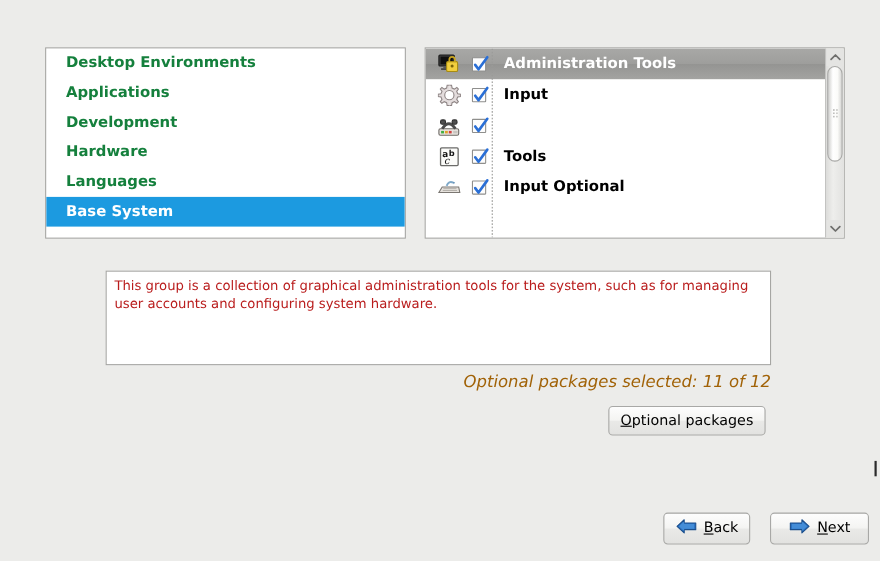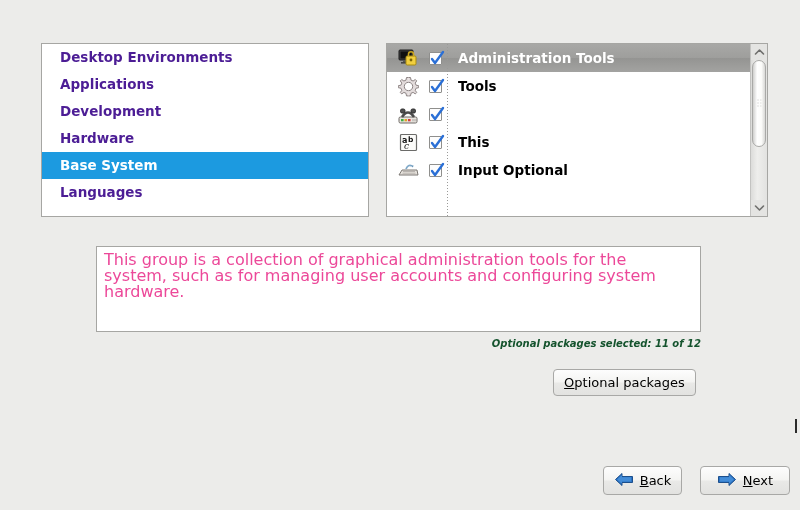--- a/index.html
+++ b/index.html
@@ -28,21 +28,21 @@
     border: 1px solid #a6a6a3;
     box-sizing: border-box;
     overflow: hidden;
   }
   .cat-row {
     height: 27px;
     line-height: 27px;
     padding-left: 18px;
     font-weight: bold;
     font-size: 13.5px;
-    color: #4c1d95;
+    color: #15803d;
     white-space: nowrap;
     box-sizing: border-box;
   }
   .cat-row.selected {
     background: #1c9ae0;
     color: #ffffff;
   }
 
   
   #group-panel {
@@ -165,34 +165,33 @@
   #description-box {
     position: absolute;
     left: 96px;
     top: 246px;
     width: 605px;
     height: 86px;
     background: #ffffff;
     border: 1px solid #a6a6a3;
     box-sizing: border-box;
     padding: 5px 7px;
-    font-size: 16px;
+    font-size: 12px;
     line-height: 16px;
-    color: #ec4899;
+    color: #b91c1c;
   }
 
   #optional-count {
     position: absolute;
     right: 99px;
     top: 338px;
     font-style: italic;
-    font-size: 10px;
-    color: #14532d;
+    font-size: 15px;
+    color: #a16207;
     white-space: nowrap;
-    font-weight: bold;
   }
 
   
   .btn {
     background: linear-gradient(to bottom, #fdfdfd 0%, #f4f4f2 48%, #e9e9e7 52%, #e2e2e0 100%);
     border: 1px solid #a8a8a6;
     border-radius: 4px;
     box-sizing: border-box;
     display: inline-flex;
     align-items: center;
@@ -245,25 +244,25 @@
   </div>
   <div class="cat-row">
     <span>Applications</span>
   </div>
   <div class="cat-row">
     <span>Development</span>
   </div>
   <div class="cat-row">
     <span>Hardware</span>
   </div>
+  <div class="cat-row">
+    <span>Languages</span>
+  </div>
   <div class="cat-row selected">
     <span>Base System</span>
-  </div>
-  <div class="cat-row">
-    <span>Languages</span>
   </div>
 </div>
 
 <div id="group-panel">
   <div id="group-list">
 
     <div class="grp-row selected">
       <span class="grp-icon">
         <svg width="22" height="20" viewBox="0 0 22 20">
           <rect x="2" y="2" width="14" height="10" rx="1" fill="#3d3d3d" stroke="#1a1a1a"></rect>
@@ -291,21 +290,21 @@
             <path d="M10.5 1.5 l-2 0-.5 2.6-2.1 .9-2.2-1.5-1.4 1.4 1.5 2.2-.9 2.1-2.6 .5 0 2 2.6 .5 .9 2.1-1.5 2.2 1.4 1.4 2.2-1.5 2.1 .9 .5 2.6 2 0"></path>
           </g>
           <circle cx="10.5" cy="10.5" r="4.2" fill="#ffffff" stroke="#8e8585"></circle>
         </svg>
       </span>
       <span class="grp-check">
         <svg width="16" height="18" viewBox="0 0 16 18">
             <path d="M3 9 L6 13 L14 2" fill="none" stroke="#2a6fd6" stroke-width="2.4" stroke-linecap="round" stroke-linejoin="round"></path>
           </svg>
       </span>
-      <span class="grp-label">Tools</span>
+      <span class="grp-label">Input</span>
     </div>
 
     <div class="grp-row">
       <span class="grp-icon">
         <svg width="22" height="21" viewBox="0 0 22 21">
           <rect x="2" y="13" width="18" height="6" rx="1.4" fill="#e8e4df" stroke="#6e6a66"></rect>
           <path d="M5 13 q6-9 12 0" fill="none" stroke="#4a4a4a" stroke-width="2.6"></path>
           <rect x="3.5" y="5" width="4.5" height="4" rx="1.6" fill="#4f4f4f" stroke="#2d2d2d"></rect>
           <rect x="14" y="5" width="4.5" height="4" rx="1.6" fill="#4f4f4f" stroke="#2d2d2d"></rect>
           <rect x="4" y="15" width="2.6" height="2.3" fill="#3fae3f"></rect>
@@ -328,21 +327,21 @@
           <text x="4" y="10.5" font-family="DejaVu Sans, sans-serif" font-size="8" font-weight="bold" fill="#141414">a</text>
           <text x="10" y="10" font-family="DejaVu Sans, sans-serif" font-size="7.5" font-weight="bold" fill="#141414">b</text>
           <text x="6" y="17" font-family="DejaVu Serif, serif" font-size="9" font-style="italic" fill="#141414">c</text>
         </svg>
       </span>
       <span class="grp-check">
         <svg width="16" height="18" viewBox="0 0 16 18">
             <path d="M3 9 L6 13 L14 2" fill="none" stroke="#2a6fd6" stroke-width="2.4" stroke-linecap="round" stroke-linejoin="round"></path>
           </svg>
       </span>
-      <span class="grp-label">This</span>
+      <span class="grp-label">Tools</span>
     </div>
 
 
     <div class="grp-row">
       <span class="grp-icon">
         <svg width="23" height="18" viewBox="0 0 23 18">
           <path d="M2 14 L5 9 H20 L21 14 Z" fill="#e6e2dd" stroke="#7b7772" stroke-width="1"></path>
           <path d="M6 10.5 h12 M5.5 12.2 h13" stroke="#b3afaa" stroke-width=".9"></path>
           <path d="M9 8 q2-5 6-3" fill="none" stroke="#7fa9c9" stroke-width="1.8"></path>
           <path d="M14.6 4.2 l2.2 .6 -1.4 1.7 z" fill="#5f8fb5"></path>

